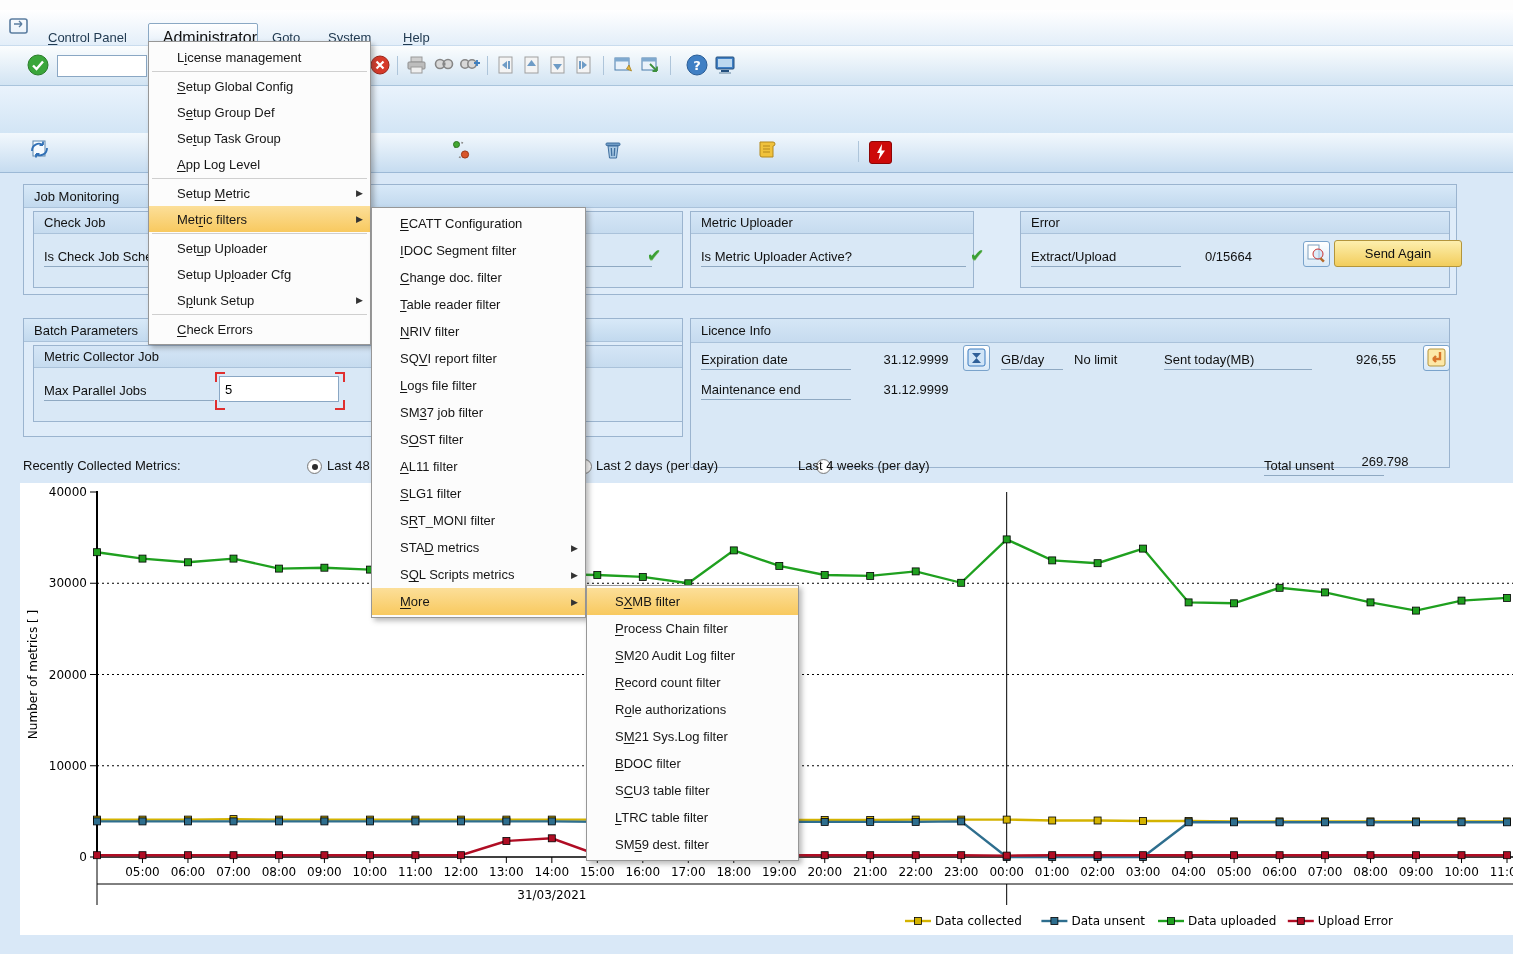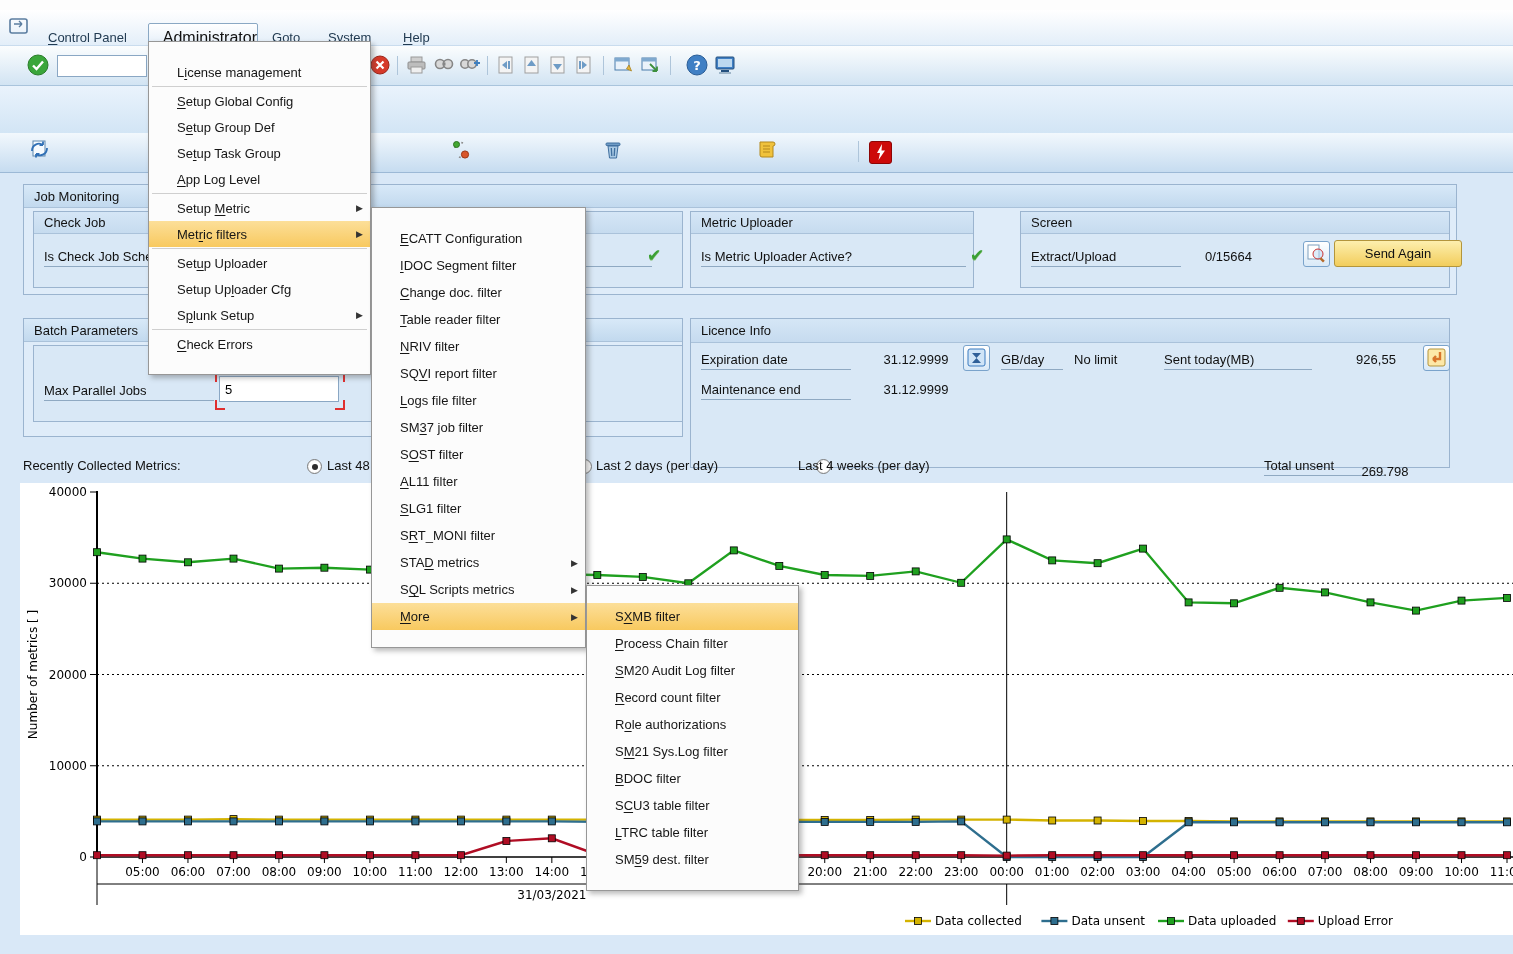--- a/index.html
+++ b/index.html
@@ -41,21 +41,21 @@
     border-radius:3px;box-sizing:border-box;}
   .input{position:absolute;background:#fff;border:1px solid #8aa7c4;font-size:13px;
     padding:0 5px;box-sizing:border-box;font-family:inherit;}
   .fc{position:absolute;width:8px;height:8px;border:0 solid #e02f2f;}
   .radio{position:absolute;width:15px;height:15px;border:1px solid #7d7d7d;border-radius:50%;
     background:radial-gradient(#fff 55%,#d8d8d8);box-sizing:border-box;}
   .radio.sel::after{content:"";position:absolute;left:3.5px;top:3.5px;width:6px;height:6px;
     border-radius:50%;background:#2d2d2d;}
   
   .menu{position:absolute;background:#fcfcfc;border:1px solid #979797;
-    box-shadow:3px 3px 5px rgba(60,60,60,.35);padding:17px 0;box-sizing:border-box;z-index:100;}
+    box-shadow:3px 3px 5px rgba(60,60,60,.35);padding:2px 0;box-sizing:border-box;z-index:100;}
   .mi{position:relative;padding-left:28px;font-size:13px;color:#161616;display:flex;
     align-items:center;height:27px;box-sizing:border-box;white-space:nowrap;}
   #menu-admin .mi{height:26px;}
   .mi.hl{background:linear-gradient(#fcdf99,#f8c95f);}
   .mi-arrow{position:absolute;right:7px;font-size:9px;color:#333;}
   .msep{height:1px;background:#cfcfcf;margin:1px 3px;}
   
   .chartarea{position:absolute;left:20px;top:483px;width:1493px;height:452px;background:#fff;}
   .ct{font-size:12px;font-family:"DejaVu Sans",sans-serif;fill:#000;}
   .badge{position:absolute;width:21px;height:21px;background:#cd0a0a;border:1px solid #8d0505;
@@ -196,37 +196,38 @@
     <div class="panel-h">Check Job</div>
     <span class="lbl ul" style="left:10px;top:15px;width:608px;position:relative;display:block">Is Check Job Scheduled?</span>
     <span class="check" style="left:613px;top:33px">✔</span>
   </div>
   <div class="panel" style="left:690px;top:211px;width:284px;height:77px">
     <div class="panel-h">Metric Uploader</div>
     <span class="lbl ul" style="left:10px;top:15px;width:265px;position:relative;display:block">Is Metric Uploader Active?</span>
     <span class="check" style="left:279px;top:33px">✔</span>
   </div>
   <div class="panel" style="left:1020px;top:211px;width:430px;height:77px">
-    <div class="panel-h">Screen</div>
+    <div class="panel-h">Error</div>
     <span class="lbl ul" style="left:10px;top:37px;width:150px">Extract/Upload</span>
     <span class="lbl rightal" style="left:165px;top:37px;width:85px">0/15664</span>
     <div class="btn-ico" style="left:282px;top:29px;width:27px;height:26px">
       <svg width="25" height="24" viewBox="0 0 25 24">
         <rect x="4" y="3" width="11" height="14" fill="#fff" stroke="#7f9fbd"></rect>
         <circle cx="14" cy="12" r="5" fill="rgba(190,220,245,.5)" stroke="#c33"></circle>
         <rect x="17.2" y="15.2" width="5" height="2.4" transform="rotate(45 17.2 15.2)" fill="#b56a2a"></rect>
       </svg>
     </div>
     <button class="btn-yellow" style="left:313px;top:28px;width:128px;height:27px">Send Again</button>
   </div>
 
   <div class="group" style="left:23px;top:318px;width:660px;height:119px">
     <div class="group-h">Batch Parameters</div>
   </div>
   <div class="panel" style="left:33px;top:345px;width:650px;height:77px">
+    <div class="panel-h">Metric Collector Job</div>
     <span class="lbl ul" style="left:10px;top:37px;width:170px">Max Parallel Jobs</span>
     <input class="input" style="left: 185px; top: 30px; width: 120px; height: 26px;" value="5">
     <div class="fc" style="left:181px;top:26px;border-left-width:2px;border-top-width:2px"></div>
     <div class="fc" style="left:301px;top:26px;border-right-width:2px;border-top-width:2px"></div>
     <div class="fc" style="left:181px;top:54px;border-left-width:2px;border-bottom-width:2px"></div>
     <div class="fc" style="left:301px;top:54px;border-right-width:2px;border-bottom-width:2px"></div>
   </div>
 
   <div class="panel" style="left:690px;top:318px;width:760px;height:150px">
     <div class="panel-h" style="height:24px;padding-top:4px">Licence Info</div>
@@ -253,21 +254,21 @@
   </div>
 
   <span class="lbl" style="left:23px;top:458px">Recently Collected Metrics:</span>
   <div class="radio sel" style="left:307px;top:459px"></div>
   <span class="lbl" style="left:327px;top:458px">Last 48 hours (hourly)</span>
   <div class="radio" style="left:577px;top:459px"></div>
   <span class="lbl" style="left:596px;top:458px">Last 2 days (per day)</span>
   <div class="radio" style="left:816px;top:459px"></div>
   <span class="lbl" style="left:798px;top:458px">Last 4 weeks (per day)</span>
   <span class="lbl ul" style="left:1264px;top:458px;width:120px">Total unsent</span>
-  <span class="lbl rightal" style="left:1345px;top:464px;width:80px">269.798</span>
+  <span class="lbl rightal" style="left:1345px;top:454px;width:80px">269.798</span>
 
   <div class="chartarea">
     <svg id="chartsvg" width="1493" height="452" viewBox="0 0 1493 452">
         <line x1="77" y1="282.75" x2="1493" y2="282.75" stroke="#000" stroke-width="1" stroke-dasharray="2,3"></line>
         <line x1="77" y1="191.5" x2="1493" y2="191.5" stroke="#000" stroke-width="1" stroke-dasharray="2,3"></line>
         <line x1="77" y1="100.25" x2="1493" y2="100.25" stroke="#000" stroke-width="1" stroke-dasharray="2,3"></line>
         <line x1="986.6774193548388" y1="9" x2="986.6774193548388" y2="374" stroke="#000" stroke-width="1"></line>
         <line x1="70" y1="374" x2="77" y2="374" stroke="#000"></line>
         <text x="67" y="378" text-anchor="end" class="ct">0</text>
         <line x1="70" y1="282.75" x2="77" y2="282.75" stroke="#000"></line>

